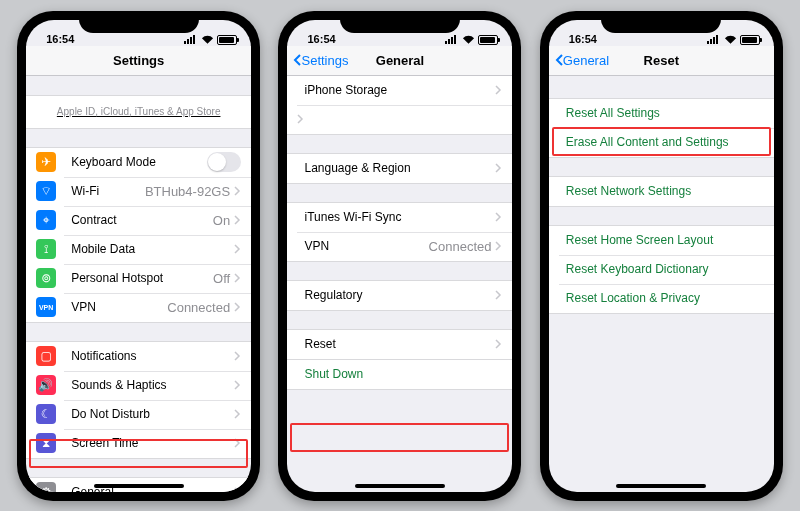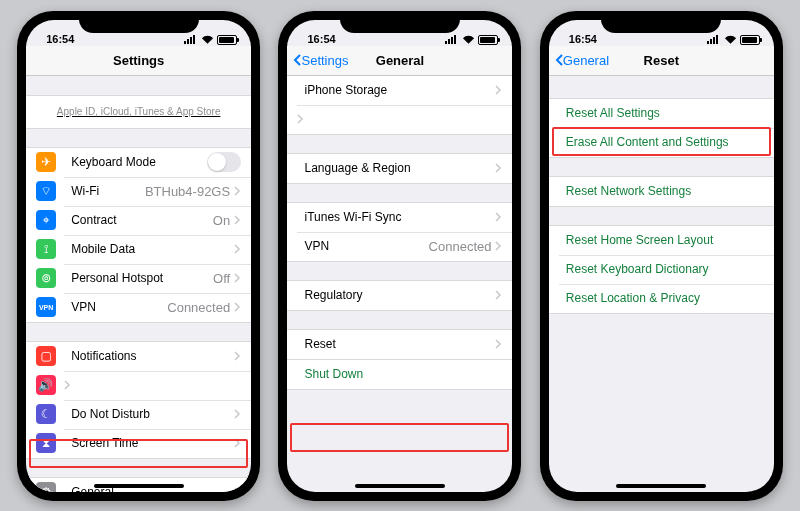--- a/index.html
+++ b/index.html
@@ -141,20 +141,21 @@
               <span class="icon bg-red" style="">▢</span>
               <span class="lbl">Notifications</span>
               <span class="chev">
                 <svg viewBox="0 0 7 10">
                   <path d="M1 1l4 4-4 4" stroke="#c7c7cc" stroke-width="1.5" fill="none"></path>
                 </svg>
               </span>
             </div>
             <div class="row withicon">
               <span class="icon bg-redpink" style="">🔊</span>
+              <span class="lbl">Sounds &amp; Haptics</span>
               <span class="chev">
                 <svg viewBox="0 0 7 10">
                   <path d="M1 1l4 4-4 4" stroke="#c7c7cc" stroke-width="1.5" fill="none"></path>
                 </svg>
               </span>
             </div>
             <div class="row withicon">
               <span class="icon bg-indigo" style="">☾</span>
               <span class="lbl">Do Not Disturb</span>
               <span class="chev">

